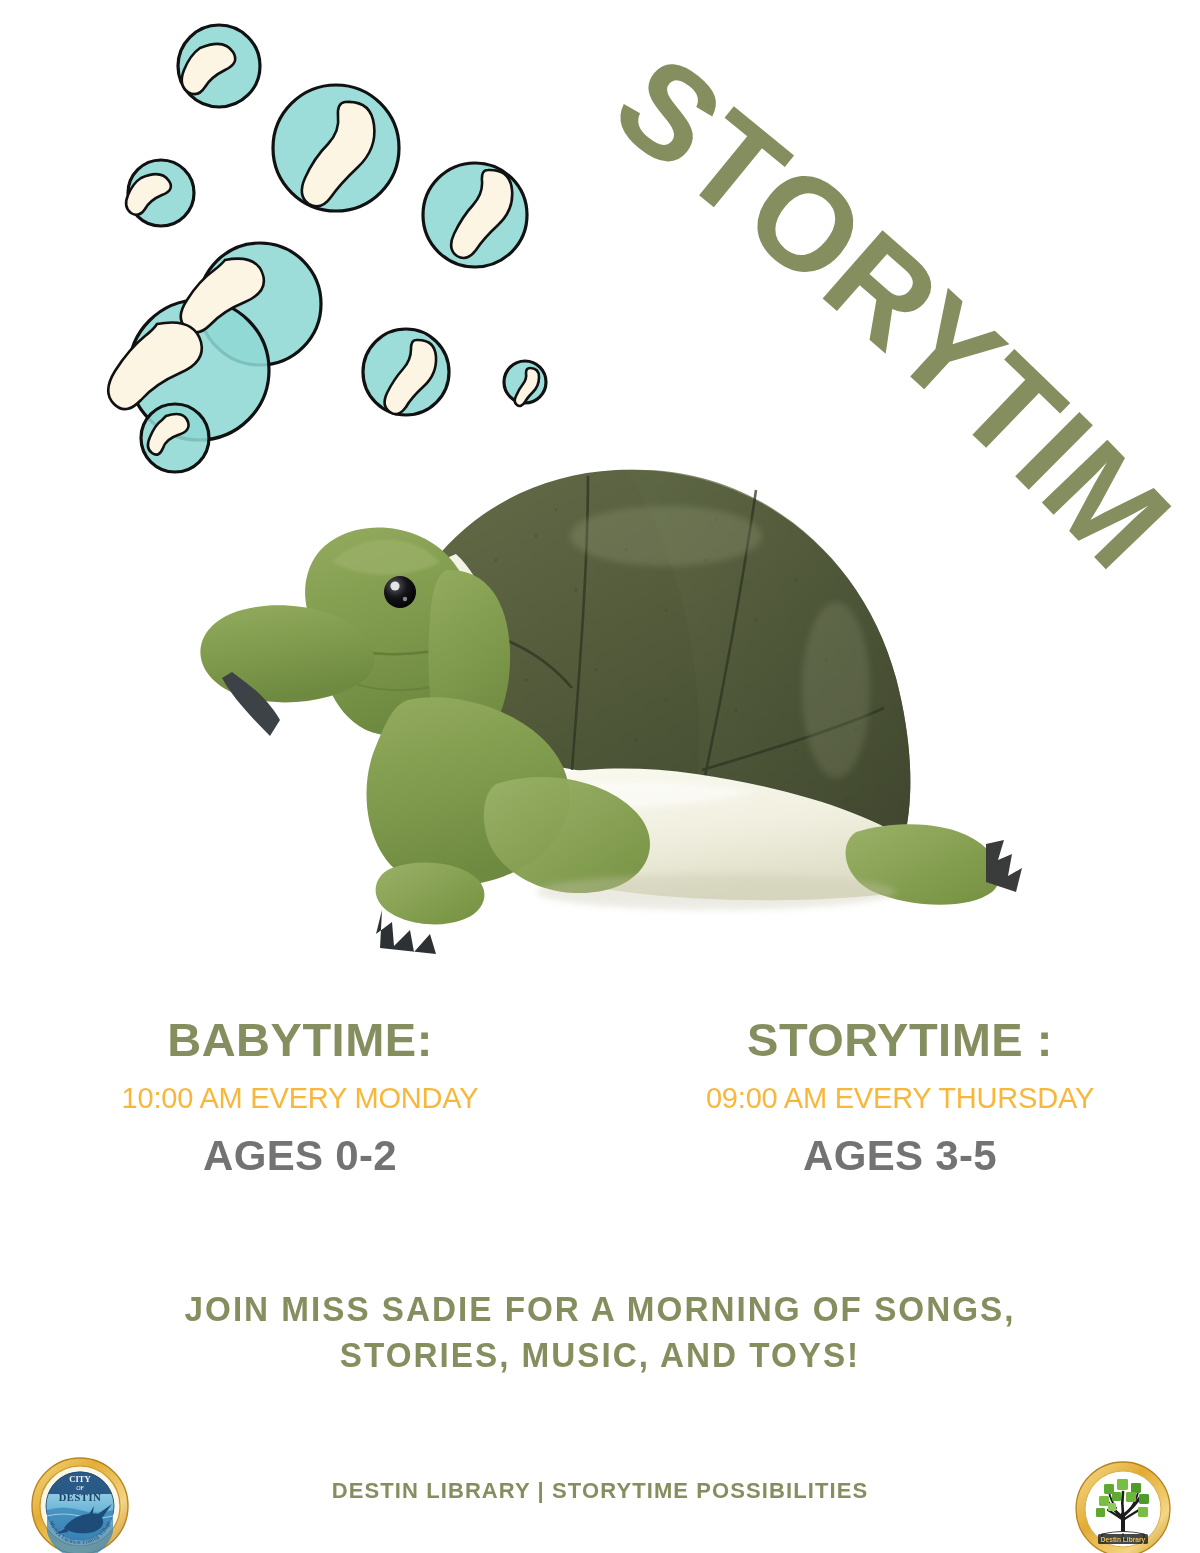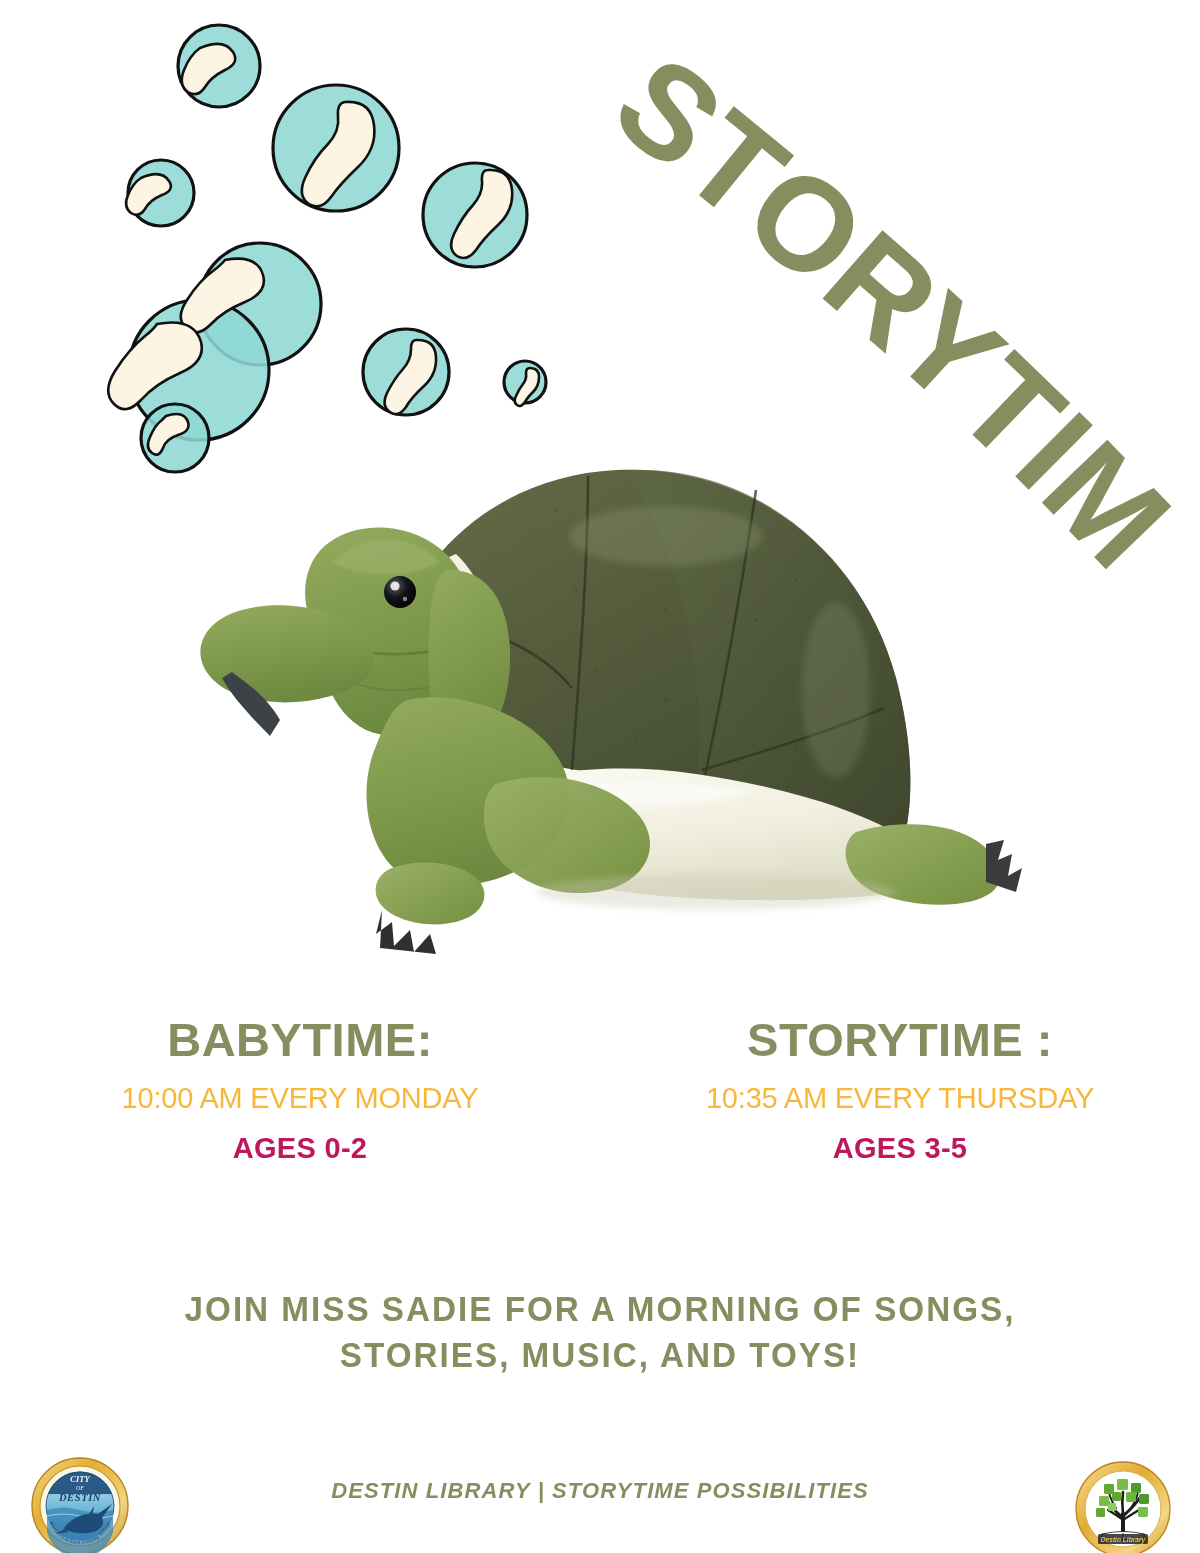--- a/index.html
+++ b/index.html
@@ -49,44 +49,44 @@
     font-weight:normal;
     font-size:29px;
     letter-spacing:-0.2px;
     color:#F9B73A;
     line-height:1.3;
     margin:13px 0 0 0;
     white-space:nowrap;
   }
   .session-ages{
     font-weight:bold;
-    font-size:29px;
+    font-size:42px;
     letter-spacing:0.3px;
-    color:#be185d;
+    color:#737373;
     line-height:1.2;
     margin:13px 0 0 0;
     white-space:nowrap;
   }
 
   
   .tagline{
     position:absolute;left:0;top:1286px;width:1200px;
     text-align:center;
     color:#858E5E;
     font-weight:bold;
     font-size:35px;
     letter-spacing:2.1px;
     line-height:1.32;
     transform:scaleX(0.95);
     transform-origin:center top;
   }
 
   
   .footer{
-    position:absolute;left:0;top:1448px;width:1192px;height:105px;font-style:italic;
+    position:absolute;left:0;top:1448px;width:1192px;height:105px;
   }
   .footer-text{
     position:absolute;left:0;top:30px;width:1200px;text-align:center;
     color:#858E5E;font-weight:bold;font-size:22px;letter-spacing:1.1px;
   }
   .logo-left{position:absolute;left:28px;top:6px;width:104px;height:104px;}
   .logo-right{position:absolute;left:1072px;top:10px;width:102px;height:102px;}
   .logo-left svg,.logo-right svg{display:block;}
 </style>
 </head>
@@ -318,21 +318,21 @@
   </div>
 
   <div class="sessions">
     <div class="session-col">
       <div class="session-title">BABYTIME:</div>
       <div class="session-time">10:00 AM EVERY MONDAY</div>
       <div class="session-ages">AGES 0-2</div>
     </div>
     <div class="session-col">
       <div class="session-title">STORYTIME :</div>
-      <div class="session-time">10:35 AM EVERY THURSDAY</div>
+      <div class="session-time">09:00 AM EVERY THURSDAY</div>
       <div class="session-ages">AGES 3-5</div>
     </div>
   </div>
 
   <div class="tagline">
     <div>JOIN MISS SADIE FOR A MORNING OF SONGS,</div>
     <div>STORIES, MUSIC, AND TOYS!</div>
   </div>
 
   <div class="footer">

